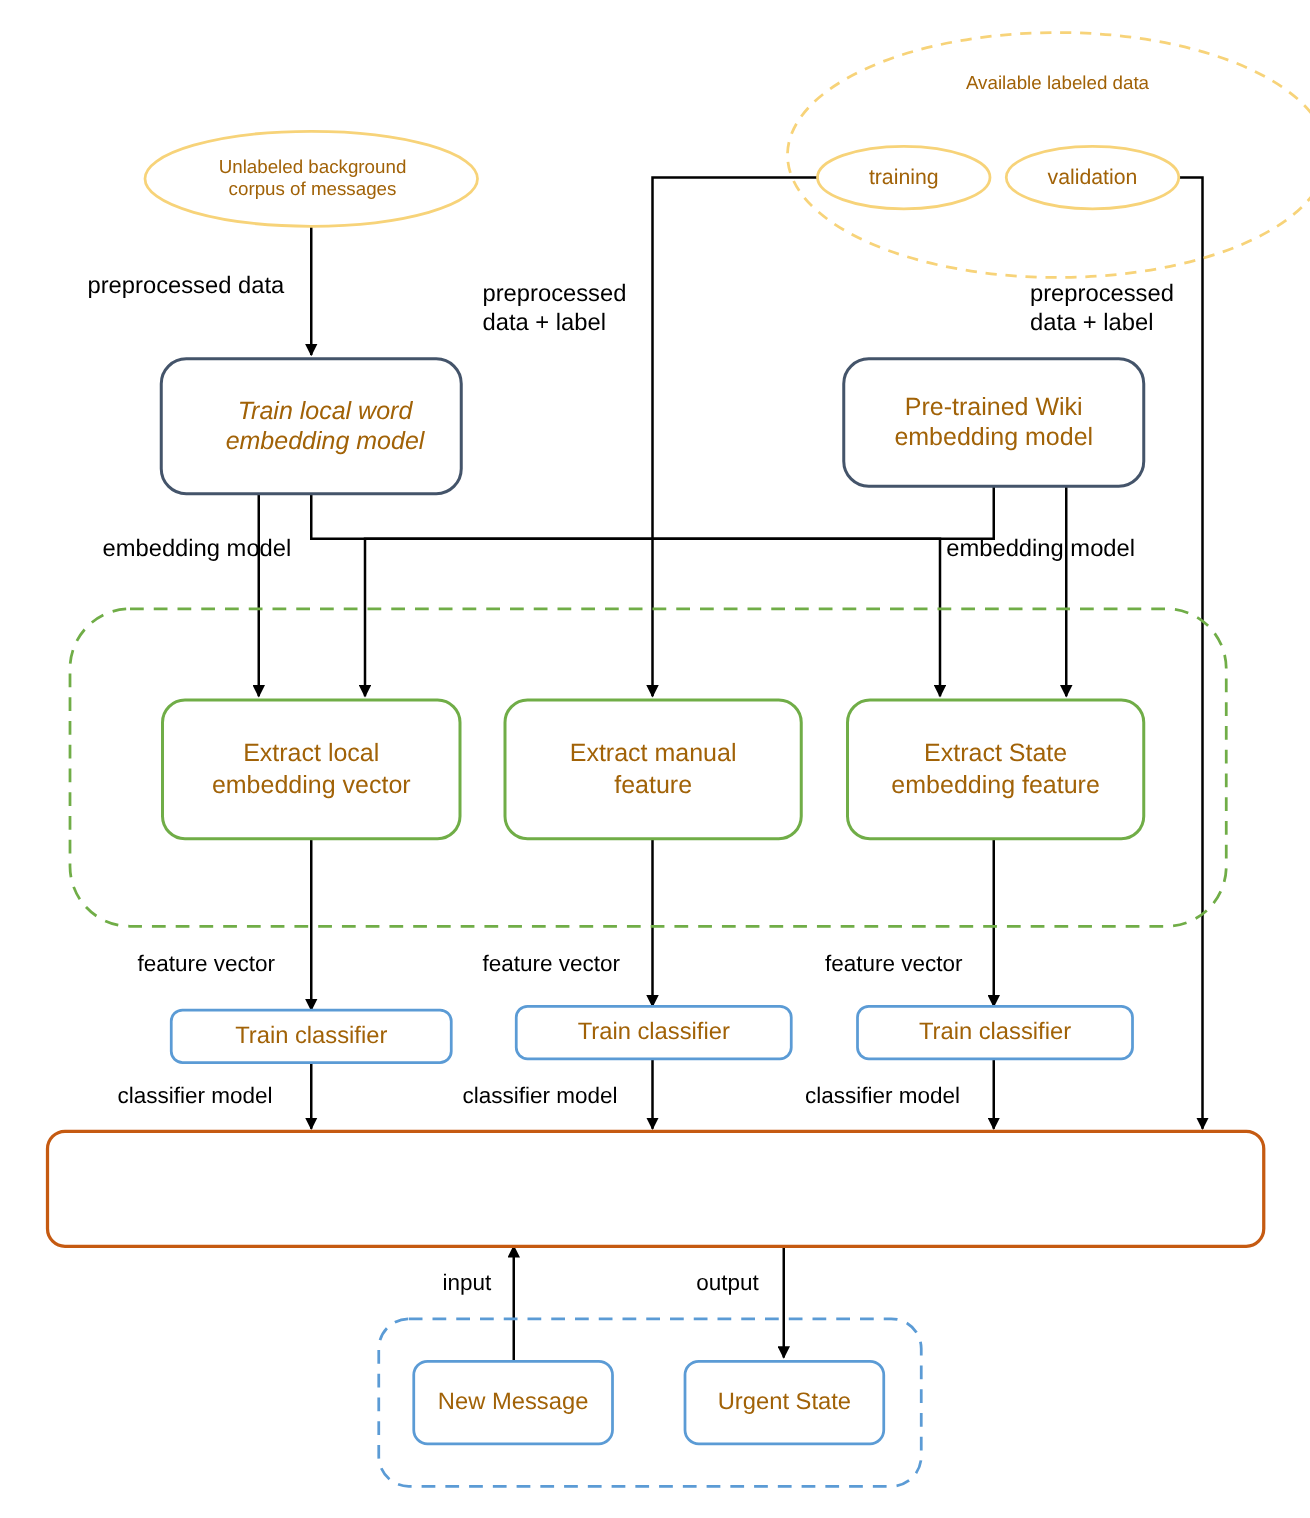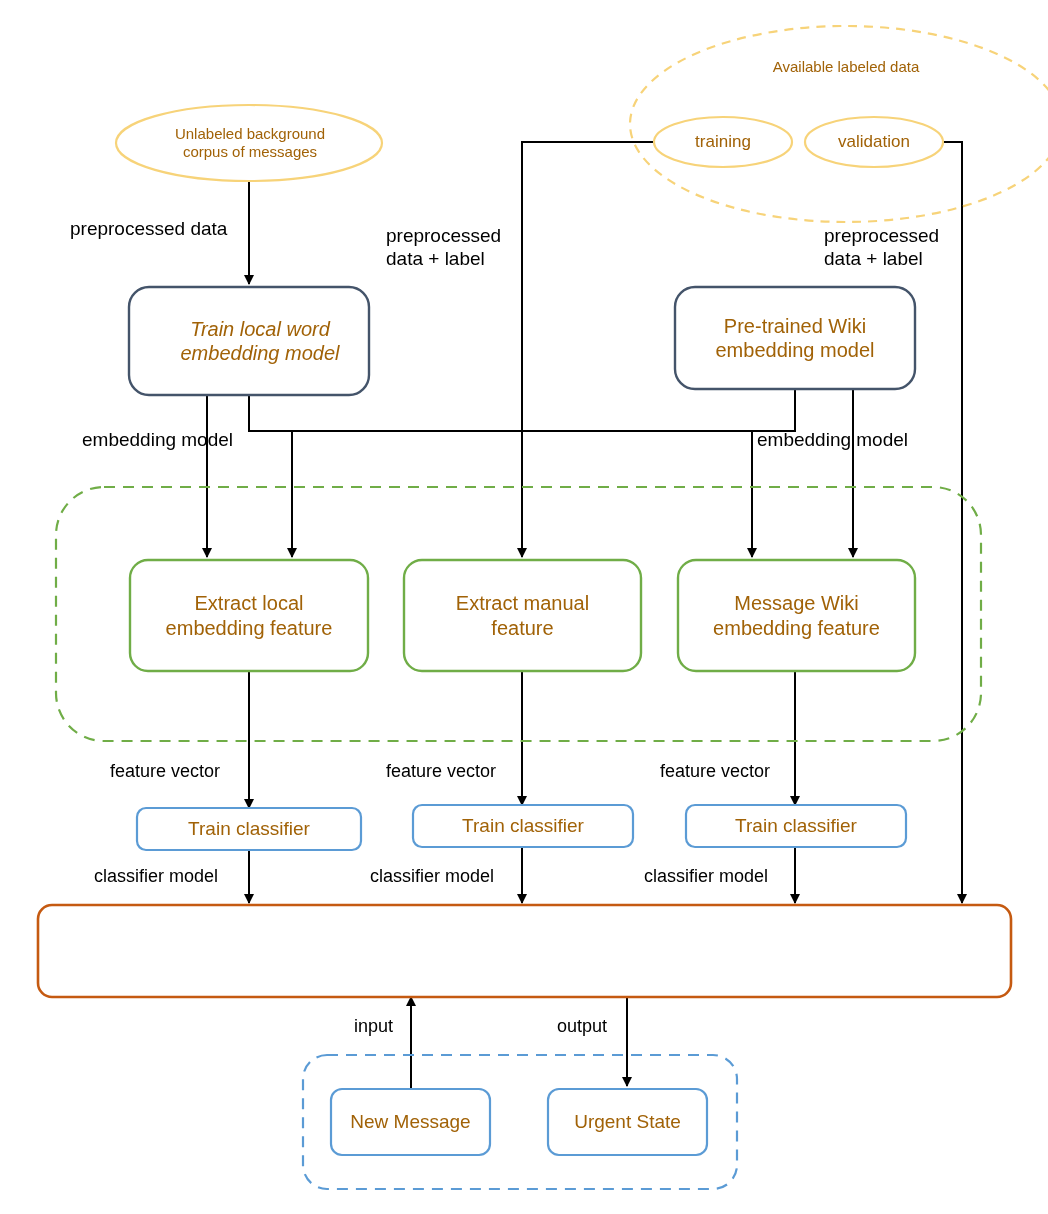--- a/index.html
+++ b/index.html
@@ -140,26 +140,26 @@
 
   <div class="node-text f17" style="left:805px; top:130px; width:138px; height:24px;">validation</div>
 
   <div class="node-text f20" style="left:128px; top:287px; width:264px; height:108px;font-style:italic;">Train local word
 embedding model</div>
 
   <div class="node-text f20" style="left:675px; top:287px; width:240px; height:102px;">Pre-trained Wiki
 embedding model</div>
 
   <div class="node-text f20" style="left:130px; top:560px; width:238px; height:111px;">Extract local
-embedding feature</div>
+embedding vector</div>
 
   <div class="node-text f20" style="left:404px; top:560px; width:237px; height:111px;">Extract manual
 feature</div>
 
-  <div class="node-text f20" style="left:678px; top:560px; width:237px; height:111px;">Message Wiki
+  <div class="node-text f20" style="left:678px; top:560px; width:237px; height:111px;">Extract State
 embedding feature</div>
 
   <div class="node-text f19" style="left:137px; top:808px; width:224px; height:42px;">Train classifier</div>
 
   <div class="node-text f19" style="left:413px; top:805px; width:220px; height:42px;">Train classifier</div>
 
   <div class="node-text f19" style="left:686px; top:805px; width:220px; height:42px;">Train classifier</div>
 
 
   <div class="node-text f19" style="left:548px; top:1089px; width:159px; height:66px;">Urgent State</div>

